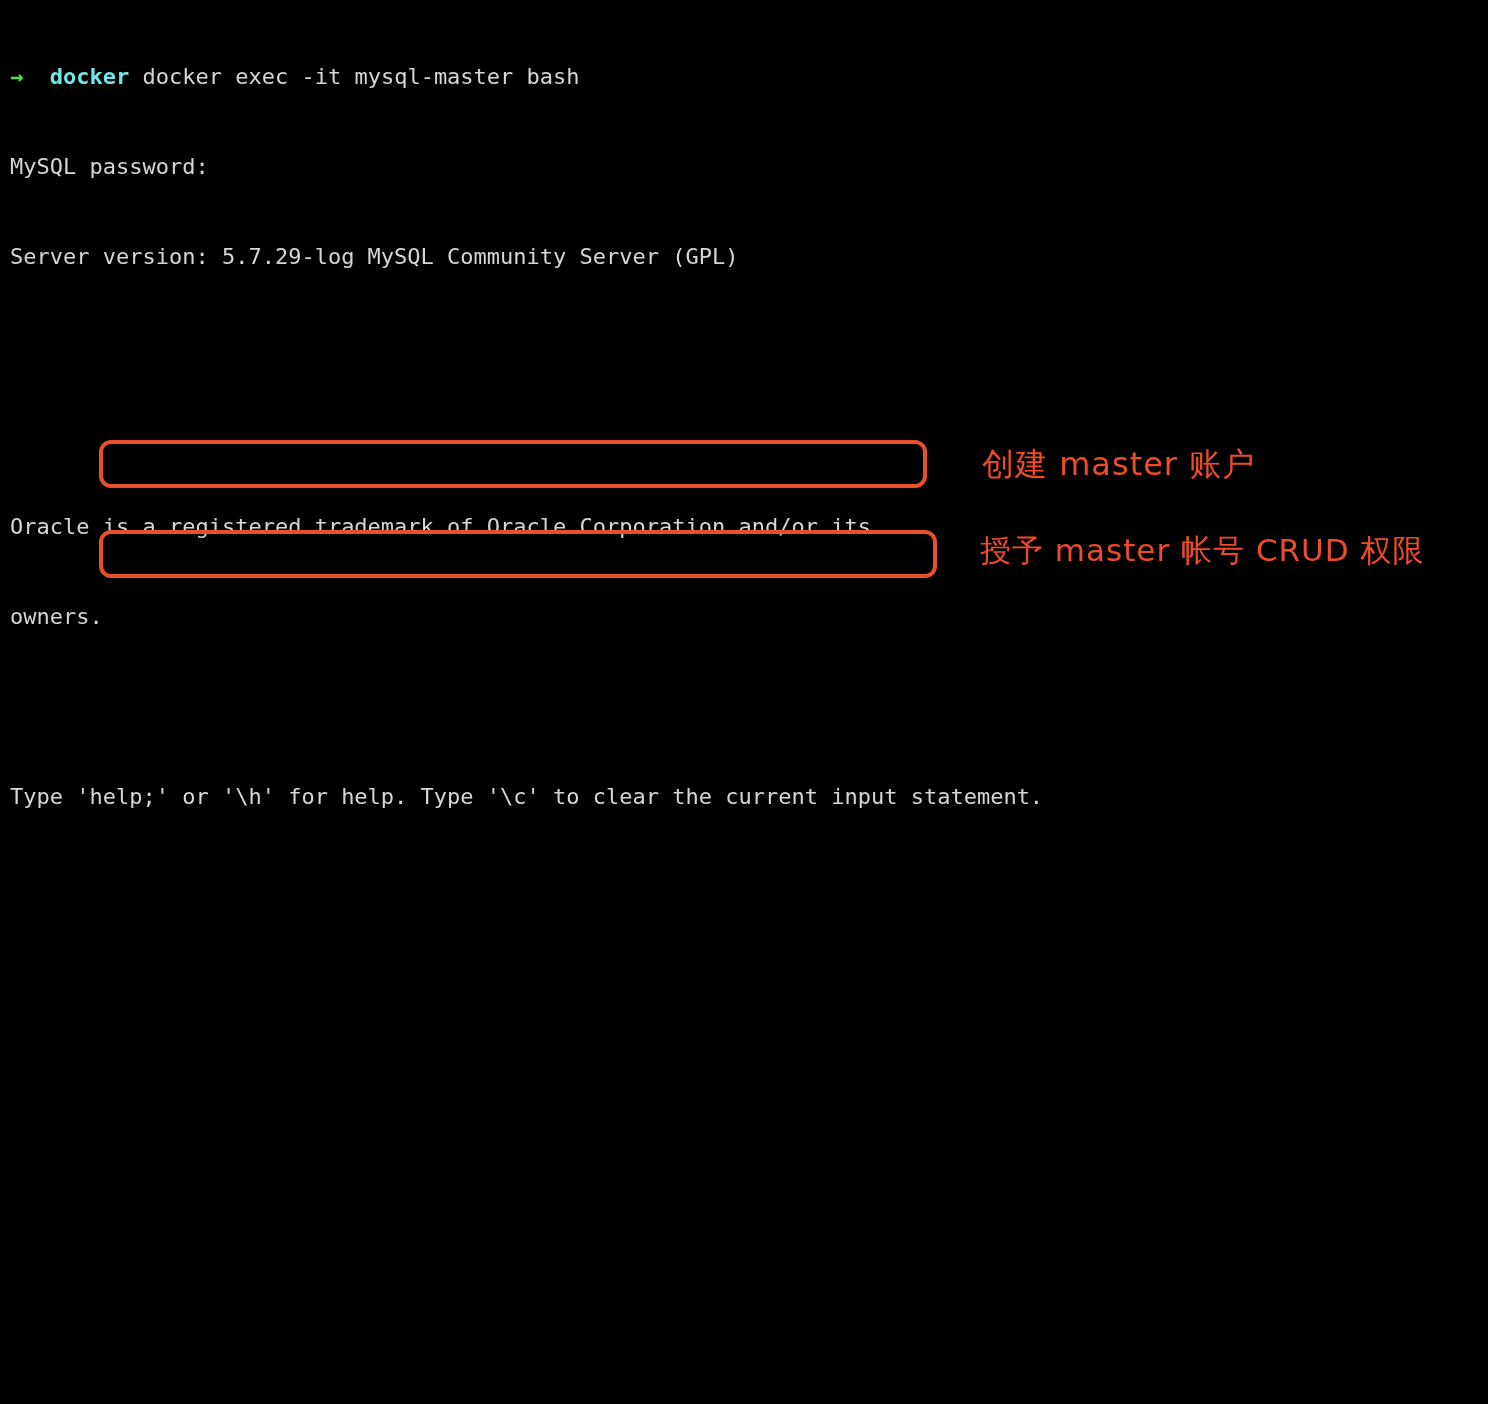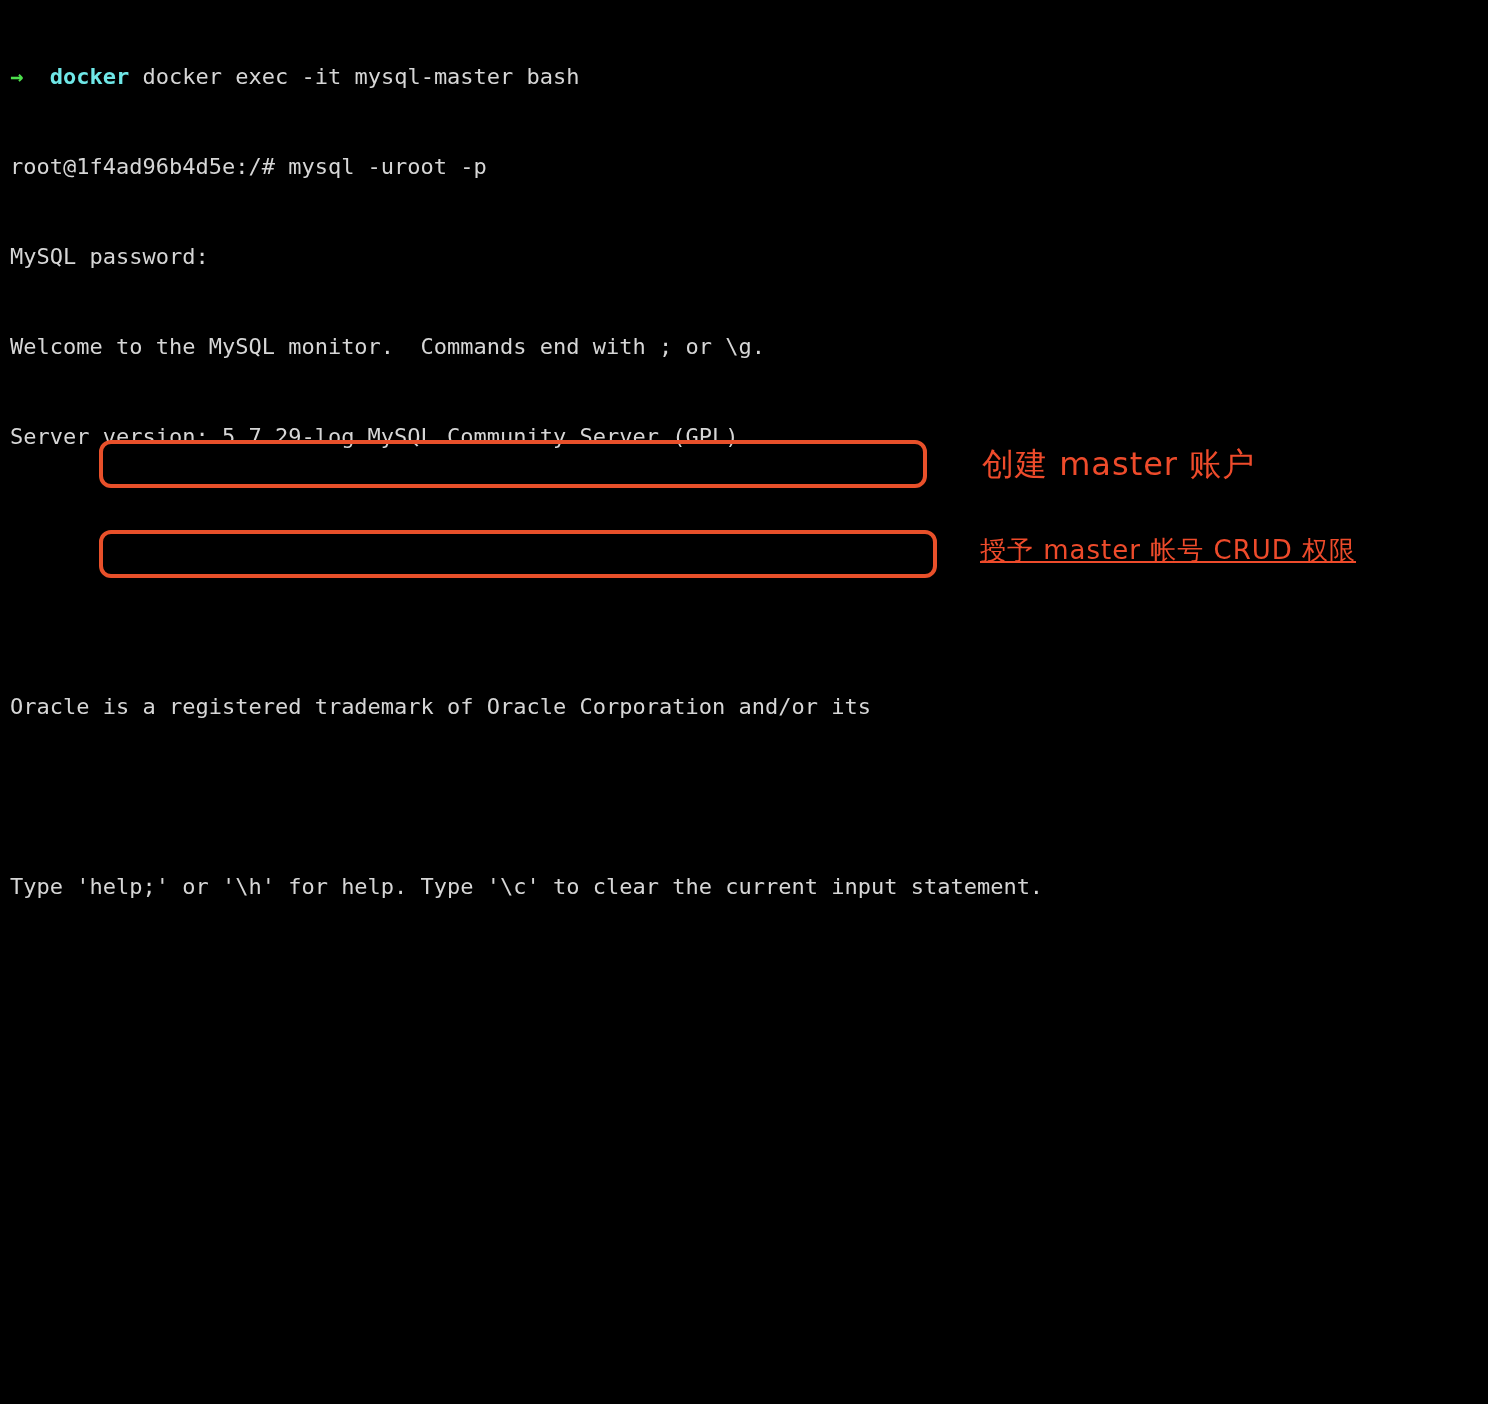--- a/index.html
+++ b/index.html
@@ -81,38 +81,36 @@
     letter-spacing: 1px;
   }
   #annot-create {
     left: 982px;
     top: 446px;
     text-align: center;
   }
   #annot-grant {
     left: 980px;
     top: 532px;
-    font-size: 26px;
-    text-decoration: underline;
+    font-size: 31px;
   }
 </style>
 </head>
 <body>
 
 <div id="terminal">
 
   <div class="lines">
     <span class="ln"><span class="arrow">→</span>  <span class="cmdname">docker</span> <span>docker exec -it mysql-master bash</span></span>
-    <span class="ln">root@1f4ad96b4d5e:/# mysql -uroot -p</span>
     <span class="ln">MySQL password:</span>
-    <span class="ln">Welcome to the MySQL monitor.  Commands end with ; or \g.</span>
     <span class="ln">Server version: 5.7.29-log MySQL Community Server (GPL)</span>
     <span class="ln blank"></span>
     <span class="ln blank"></span>
     <span class="ln">Oracle is a registered trademark of Oracle Corporation and/or its</span>
+    <span class="ln">owners.</span>
     <span class="ln blank"></span>
     <span class="ln">Type 'help;' or '\h' for help. Type '\c' to clear the current input statement.</span>
     <span class="ln blank"></span>
     
     
     
     
     
     
     

